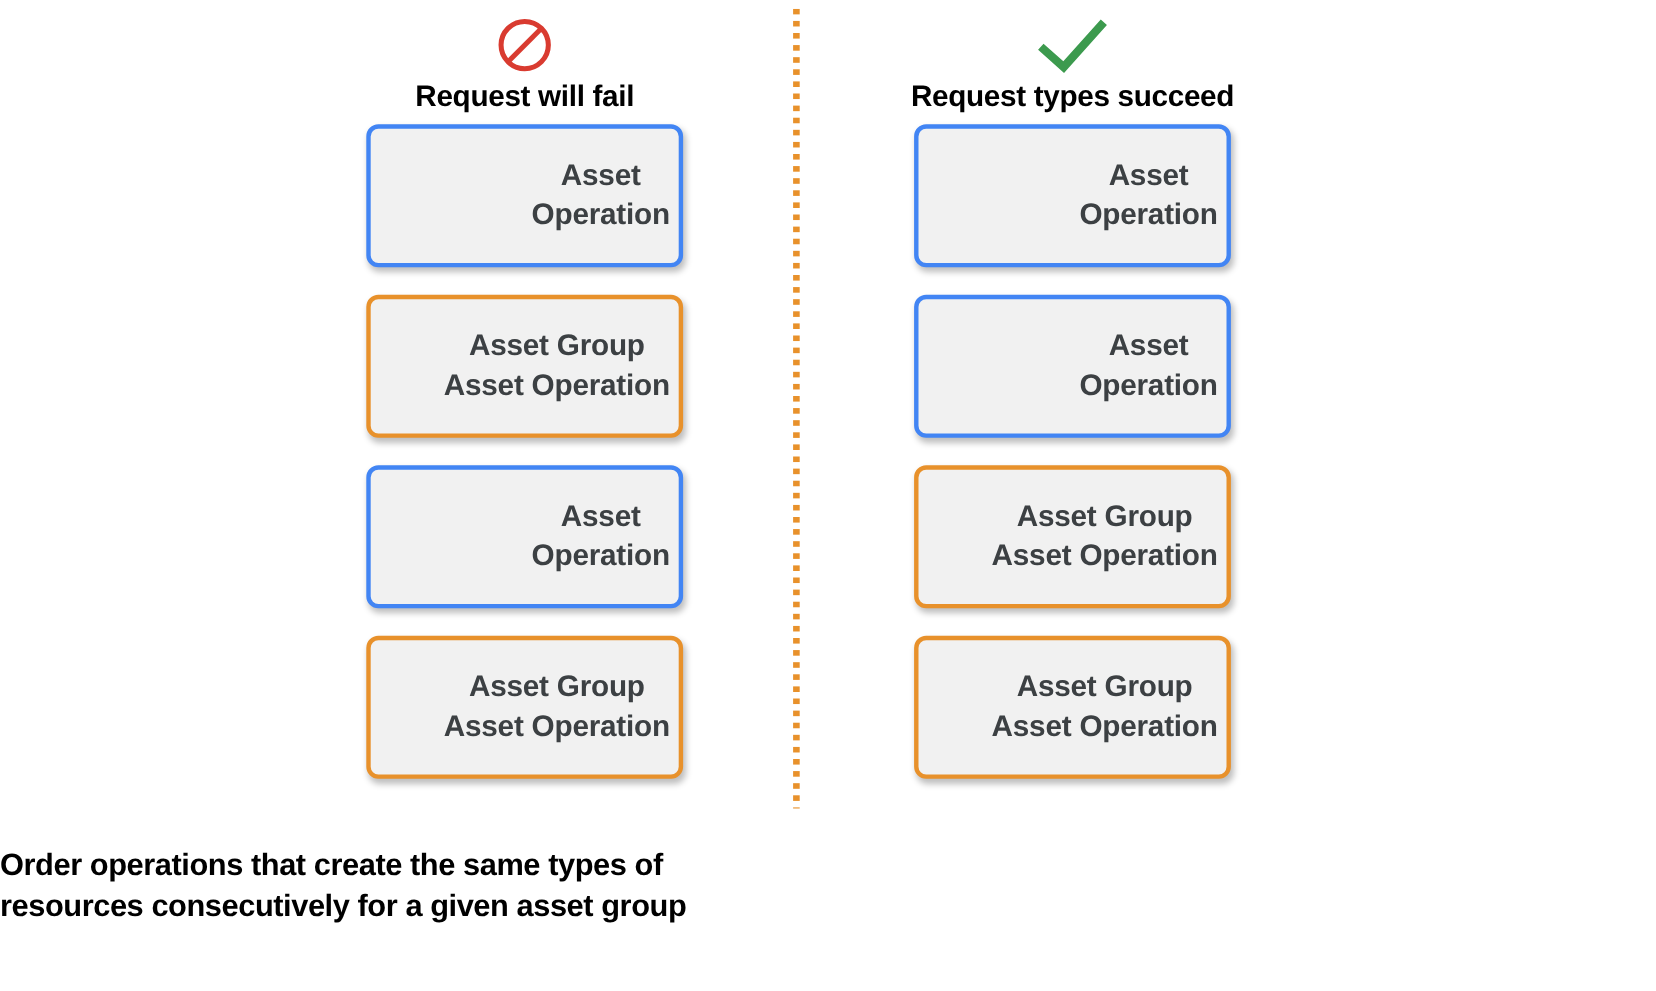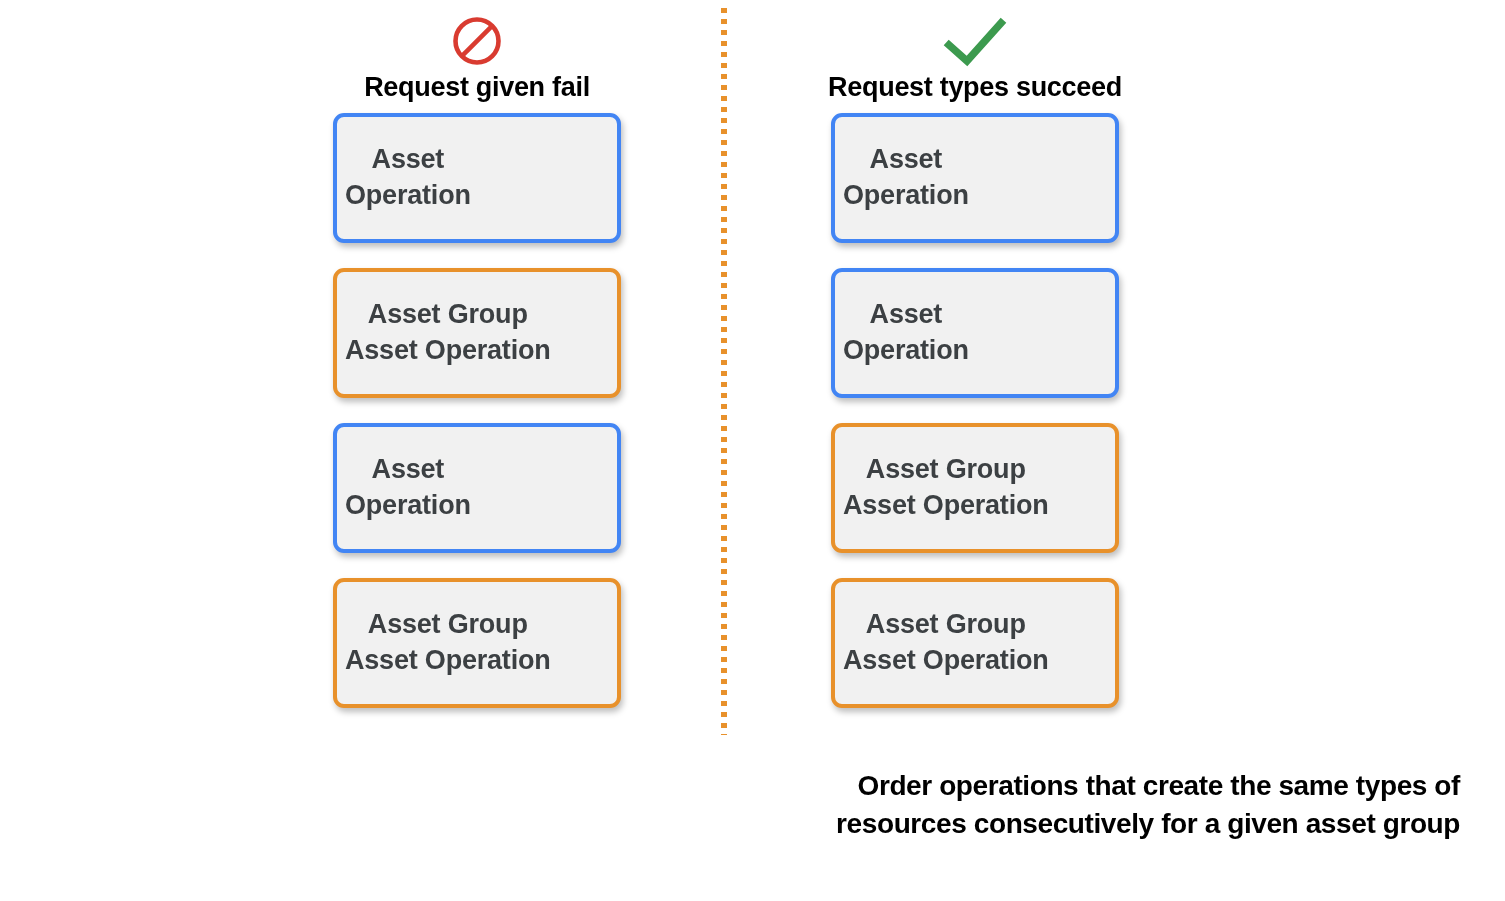--- a/index.html
+++ b/index.html
@@ -85,21 +85,21 @@
     box-sizing: border-box;
     width: 288px;
     height: 130px;
     margin-bottom: 25px;
     border-radius: 11px;
     border: 4px solid #4285f4;
     background: #f1f1f1;
     box-shadow: 2px 4px 6px rgba(0,0,0,0.26);
     display: flex;
     align-items: center;
-    justify-content: flex-start;
+    justify-content: flex-end;
     text-align: center;
   }
   .card:last-child { margin-bottom: 0; }
   .card.blue   { border-color: #4285f4; }
   .card.orange { border-color: #e8912b; }
 
   .card-label {
     font-family: "Liberation Sans", sans-serif;
     font-size: 27px;
     font-weight: bold;
@@ -109,21 +109,21 @@
     white-space: pre-line;
     padding: 0 8px;
   }
 
   
   .caption {
     position: absolute;
     left: 0;
     top: 767px;
     width: 1460px;
-    text-align: right;
+    text-align: left;
     font-family: "Liberation Sans", sans-serif;
     font-size: 28px;
     font-weight: bold;
     line-height: 1.36;
     color: #000000;
     letter-spacing: -0.4px;
     white-space: pre-line;
   }
 </style>
 </head>
@@ -135,21 +135,21 @@
 
   <div class="column fail">
 
     <div class="col-header">
       <span class="col-icon">
         <svg width="54" height="54" viewBox="0 0 54 54" aria-hidden="true">
           <circle cx="27" cy="27" r="21.5" fill="none" stroke="#d93b30" stroke-width="4.6"></circle>
           <line x1="12.6" y1="41.4" x2="41.4" y2="12.6" stroke="#d93b30" stroke-width="4.6" stroke-linecap="butt"></line>
         </svg>
       </span>
-      <span class="col-title">Request given fail</span>
+      <span class="col-title">Request will fail</span>
     </div>
 
     <div class="card-stack">
       <div class="card blue">
         <span class="card-label">Asset
 Operation</span>
       </div>
       <div class="card orange">
         <span class="card-label">Asset Group
 Asset Operation</span>

